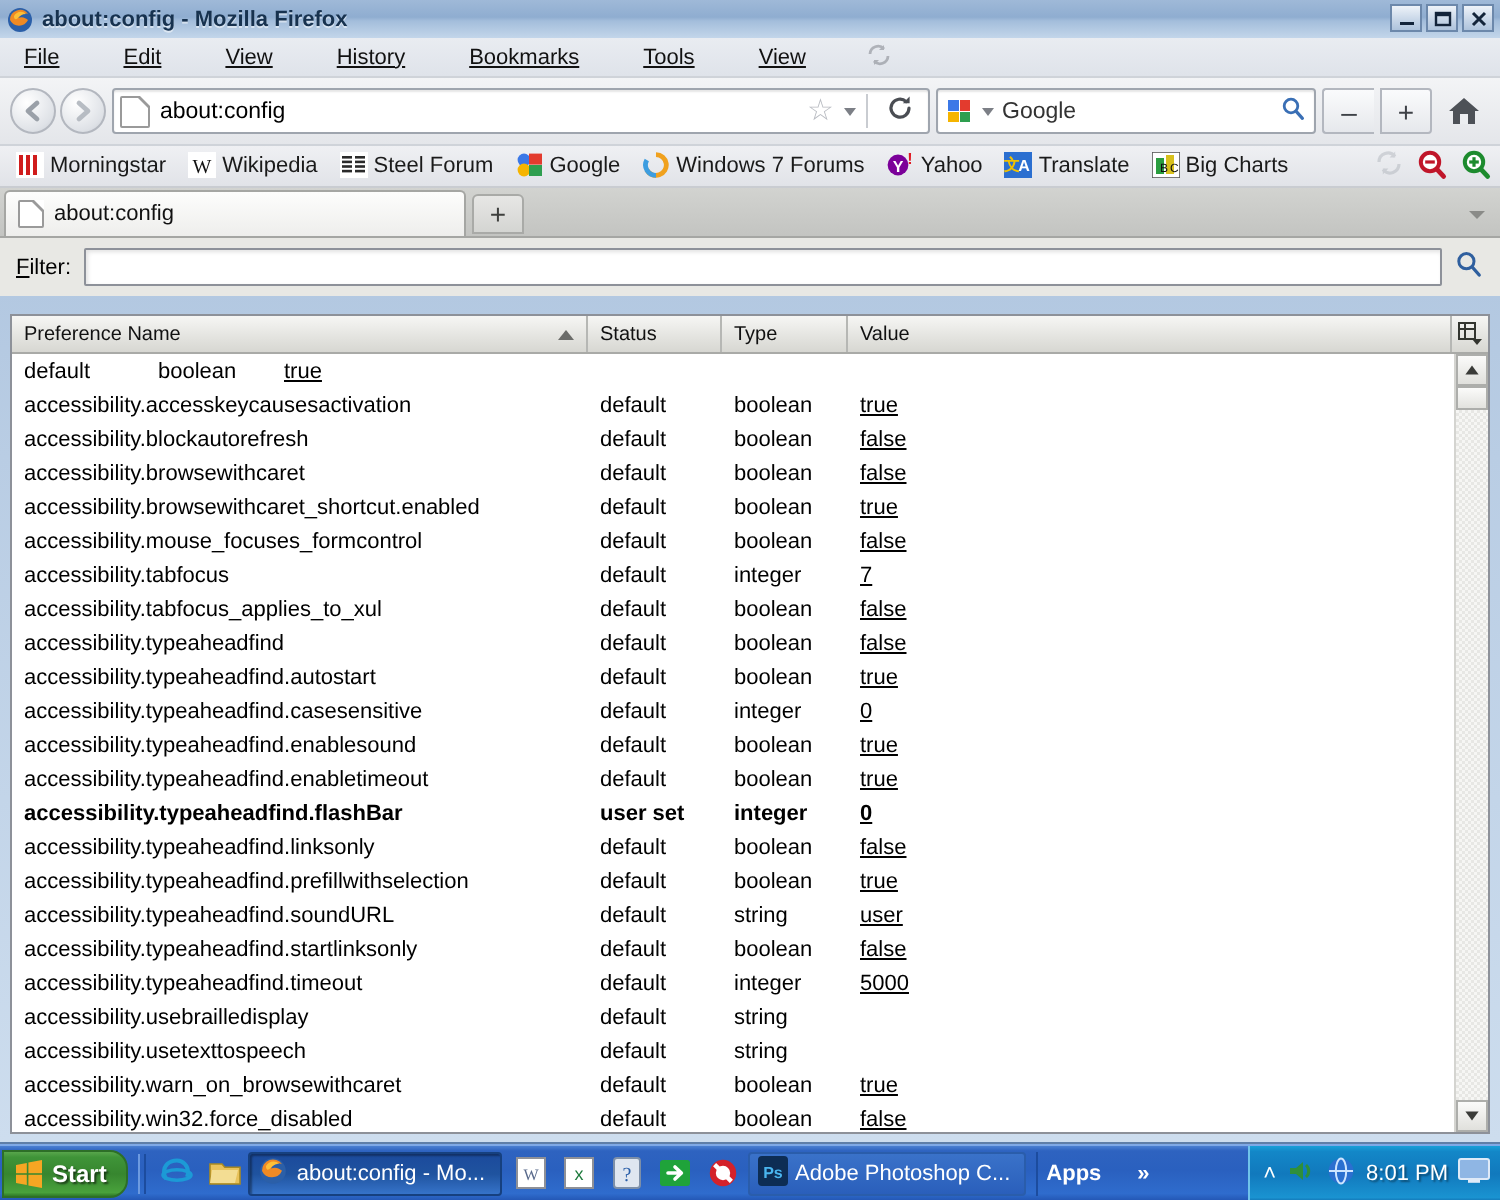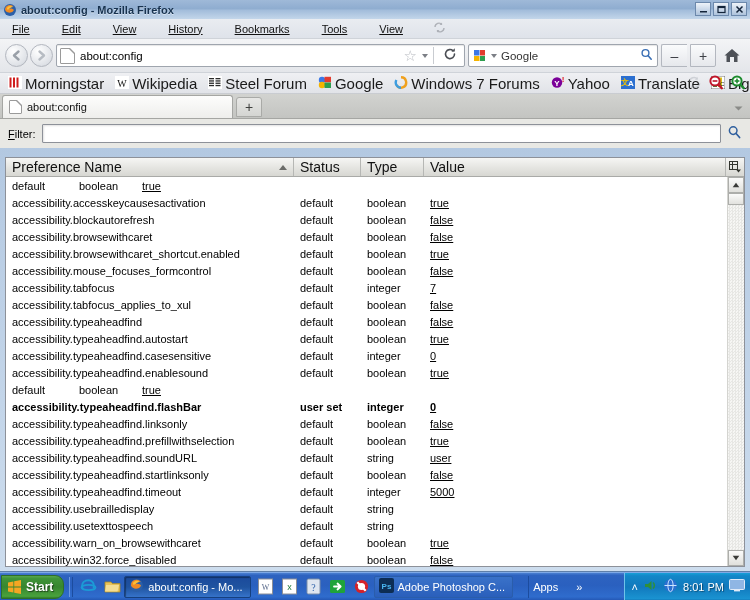--- a/index.html
+++ b/index.html
@@ -115,21 +115,21 @@
 
   
   .bkbar {
     height: 21px; display: flex; align-items: center;
     padding: 0 4px; gap: 3px;
     background: linear-gradient(to bottom,#eff0f3,#e1e3e8);
     border-bottom: 1px solid #c9ccd1;
     position: relative;
   }
   .bk { display: flex; align-items: center; gap: 3px; padding: 1px 4px; white-space: nowrap; }
-  .bk span.lbl { font-size: 15px; color: #1a1a1a; }
+  .bk span.lbl { font-size: 11px; color: #1a1a1a; }
   .bkicon { width: 14px; height: 14px; position: relative; flex: 0 0 auto; }
   .bkright { position: absolute; right: 4px; display: flex; align-items: center; gap: 6px; }
 
   
   .tabstrip {
     height: 25px; position: relative;
     background: linear-gradient(to bottom,#d2d3d0,#c3c4c1);
     border-bottom: 1px solid #a5a6a3;
     display: flex; align-items: flex-end;
   }
@@ -175,21 +175,21 @@
     display: flex; flex-direction: column;
     overflow: hidden;
   }
   .thead {
     display: flex; height: 19px; flex: 0 0 auto;
     background: linear-gradient(to bottom,#f6f6f4,#e3e3df 60%,#d7d7d2);
     border-bottom: 1px solid #a9aaa7;
   }
   .th {
     display: flex; align-items: center;
-    padding: 0 6px; font-size: 14px; color: #111;
+    padding: 0 6px; font-size: 10px; color: #111;
     border-right: 1px solid #b6b7b4;
     position: relative; white-space: nowrap;
   }
   .th.c0 { width: 288px; justify-content: space-between; }
   .th.c1 { width: 67px; }
   .th.c2 { width: 63px; }
   .th.c3 { flex: 1; }
   .th.picker { width: 18px; padding: 0; justify-content: center; border-right: none; }
   .sortarrow { width:0;height:0;border-left:4px solid transparent;border-right:4px solid transparent;border-bottom:5px solid #6b6c69;}
   .tbody { flex: 1; position: relative; overflow: hidden; display: flex; }
@@ -251,21 +251,21 @@
     box-shadow: inset 1px 1px 1px rgba(0,0,0,.35);
   }
   .tray {
     margin-left: auto; height: 28px; display: flex; align-items: center; gap: 5px;
     padding: 0 5px 0 7px;
     background: linear-gradient(to bottom,#18a0d8 0%,#1387c8 10%,#1179bd 50%,#1a93d1 92%,#0e69ab 100%);
     border-left: 1px solid #6fc3ea;
   }
   .tray .clock { color: #fff; font-size: 11px; text-shadow: 1px 1px 1px rgba(0,0,0,.4); }
   .appsgrp { display:flex; align-items:center; gap:18px; color:#fff; font-size:11px; padding:0 4px;
-             border-left:1px solid #1c4c9e; margin-left:12px; height:22px;}
+             border-left:1px solid #1c4c9e; margin-left:2px; height:22px;font-weight:bold;}
   .chev { font-size: 11px; color:#fff; }
 </style>
 </head>
 <body>
 
 <div id="app">
 
   <div class="win">
 
     <div class="titlebar">
@@ -604,20 +604,21 @@
               <div class="cell c2">integer</div>
               <div class="cell c3">0</div>
             </div>
             <div class="row">
               <div class="cell c0">accessibility.typeaheadfind.enablesound</div>
               <div class="cell c1">default</div>
               <div class="cell c2">boolean</div>
               <div class="cell c3">true</div>
             </div>
             <div class="row">
+              <div class="cell c0">accessibility.typeaheadfind.enabletimeout</div>
               <div class="cell c1">default</div>
               <div class="cell c2">boolean</div>
               <div class="cell c3">true</div>
             </div>
             <div class="row userset">
               <div class="cell c0">accessibility.typeaheadfind.flashBar</div>
               <div class="cell c1">user set</div>
               <div class="cell c2">integer</div>
               <div class="cell c3">0</div>
             </div>

